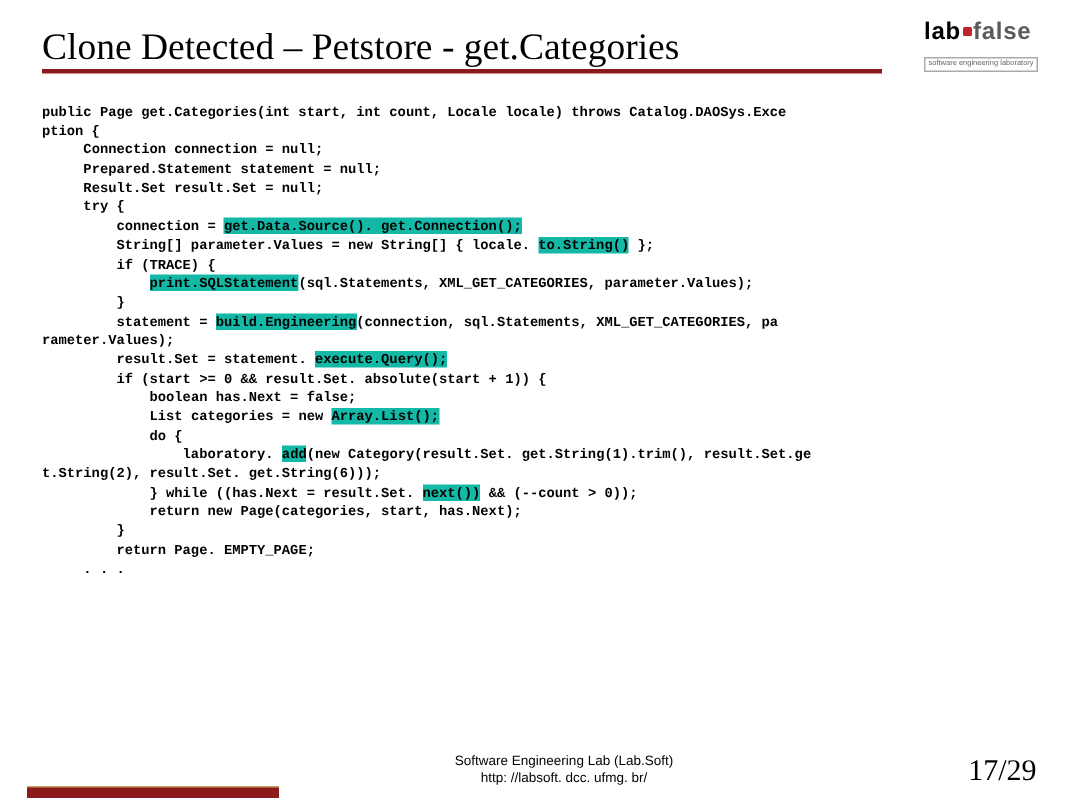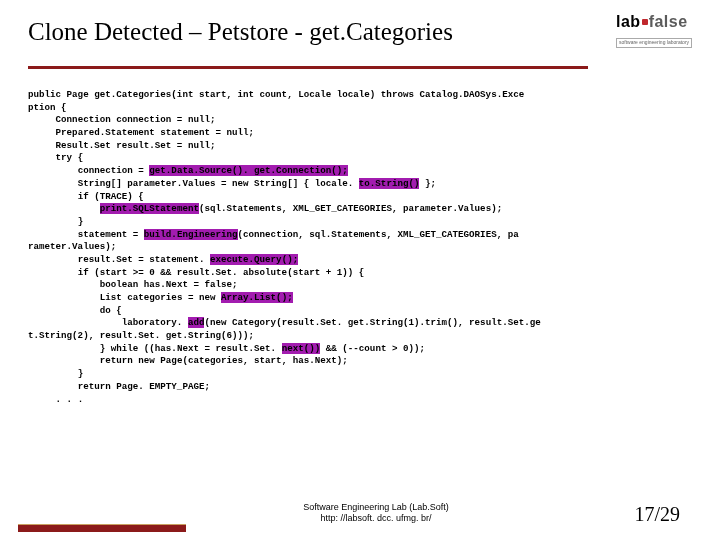--- a/index.html
+++ b/index.html
@@ -14,21 +14,21 @@
   .slide {
     width: 100%;
     height: 100%;
     padding: 18px 28px 0 28px;
     position: relative;
   }
   .title {
     font-size: 25px;
     font-weight: normal;
     color: #000;
-    margin-bottom: 20px;
+    margin-bottom: 0;
     font-family: Liberation Serif, serif;
   }
   .title-rule {
     height: 3px;
     background: #8b1a1a;
     width: 560px;
     margin-bottom: 20px;
   }
   .logo {
     position: absolute;
@@ -61,38 +61,38 @@
   .code {
     font-family: "Courier New", monospace;
     font-size: 9.2px;
     line-height: 1.38;
     color: #000;
     white-space: pre-wrap;
     word-wrap: break-word;
     font-weight: bold;
   }
   .hl {
-    background: #a21caf;
+    background: #14b8a6;
   }
   .footer {
     position: absolute;
     bottom: 16px;
     left: 0;
     width: 100%;
     text-align: center;
     font-family: Arial, sans-serif;
     font-size: 9px;
     color: #000;
     line-height: 1.2;
     padding-left: 32px;
   }
   .pagenum {
     position: absolute;
     bottom: 14px;
-    right: 40px;
+    right: 29px;
     font-family: "Times New Roman", serif;
     font-size: 20px;
     color: #000;
   }
   .bar {
     position: absolute;
     bottom: 8px;
     left: 18px;
     width: 168px;
     height: 8px;

